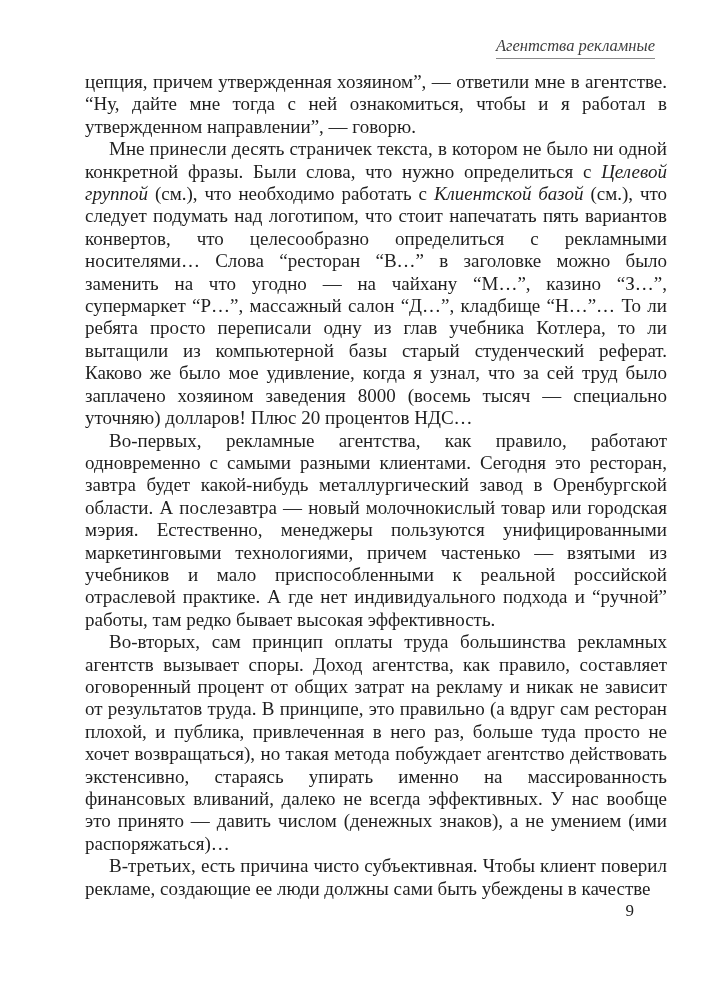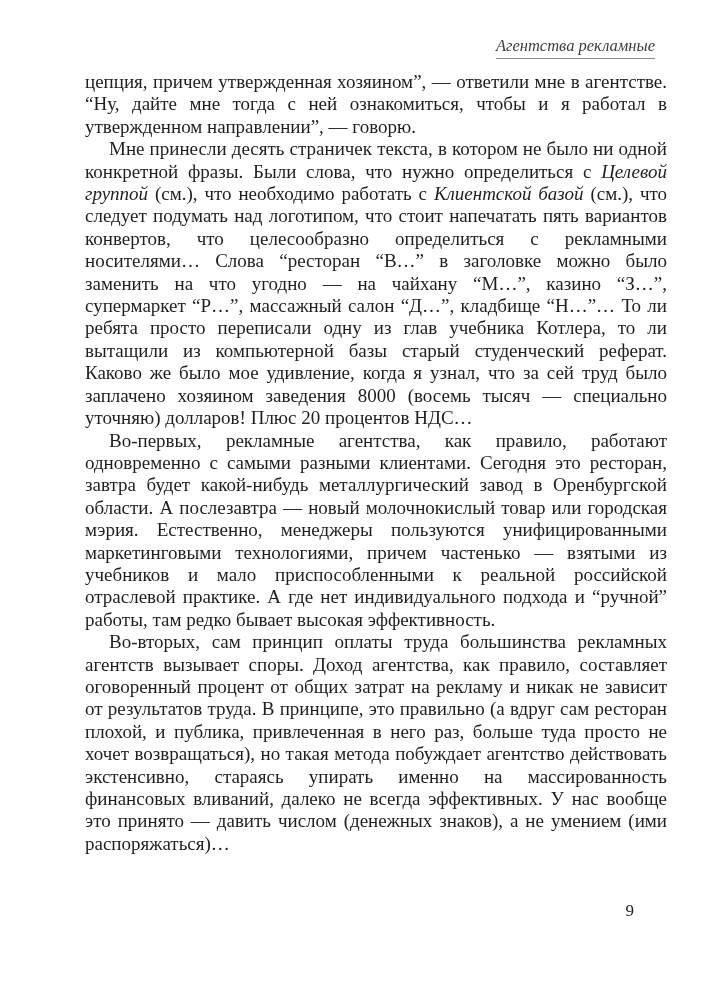--- a/index.html
+++ b/index.html
@@ -74,18 +74,19 @@
 
     <p class="para"><span>цепция, причем утвержденная хозяином”, — ответили мне в агентстве. “Ну, дайте мне тогда с ней ознакомиться, чтобы и я работал в утвержденном направлении”, — говорю.</span></p>
 
     <p class="para indent"><span>Мне принесли десять страничек текста, в котором не было ни одной конкретной фразы. Были слова, что нужно определиться с </span><i>Целевой группой</i><span> (см.), что необходимо работать с </span><i>Клиентской базой</i><span> (см.), что следует подумать над логотипом, что стоит напечатать пять вариантов конвертов, что целесообразно определиться с рекламными носителями… Слова “ресторан “В…” в заголовке можно было заменить на что угодно — на чайхану “М…”, казино “З…”, супермаркет “Р…”, массажный салон “Д…”, кладбище “Н…”… То ли ребята просто переписали одну из глав учебника Котлера, то ли вытащили из компьютерной базы старый студенческий реферат. Каково же было мое удивление, когда я узнал, что за сей труд было заплачено хозяином заведения 8000 (восемь тысяч — специально уточняю) долларов! Плюс 20 процентов НДС…</span></p>
 
 
     <p class="para indent"><span>Во-первых, рекламные агентства, как правило, работают одновременно с самыми разными клиентами. Сегодня это ресторан, завтра будет какой-нибудь металлургический завод в Оренбургской области. А послезавтра — новый молочнокислый товар или городская мэрия. Естественно, менеджеры пользуются унифицированными маркетинговыми технологиями, причем частенько — взятыми из учебников и мало приспособленными к реальной российской отраслевой практике. А где нет индивидуального подхода и “ручной” работы, там редко бывает высокая эффективность.</span></p>
 
     <p class="para indent"><span>Во-вторых, сам принцип оплаты труда большинства рекламных агентств вызывает споры. Доход агентства, как правило, составляет оговоренный процент от общих затрат на рекламу и никак не зависит от результатов труда. В принципе, это правильно (а вдруг сам ресторан плохой, и публика, привлеченная в него раз, больше туда просто не хочет возвращаться), но такая метода побуждает агентство действовать экстенсивно, стараясь упирать именно на массированность финансовых вливаний, далеко не всегда эффективных. У нас вообще это принято — давить числом (денежных знаков), а не умением (ими распоряжаться)…</span></p>
 
+    <p class="para indent"><span>В-третьих, есть причина чисто субъективная. Чтобы клиент поверил рекламе, создающие ее люди должны сами быть убеждены в качестве</span></p>
 
   </div>
 
   <div class="page-number">9</div>
 
 </div>
 
 </body></html>

